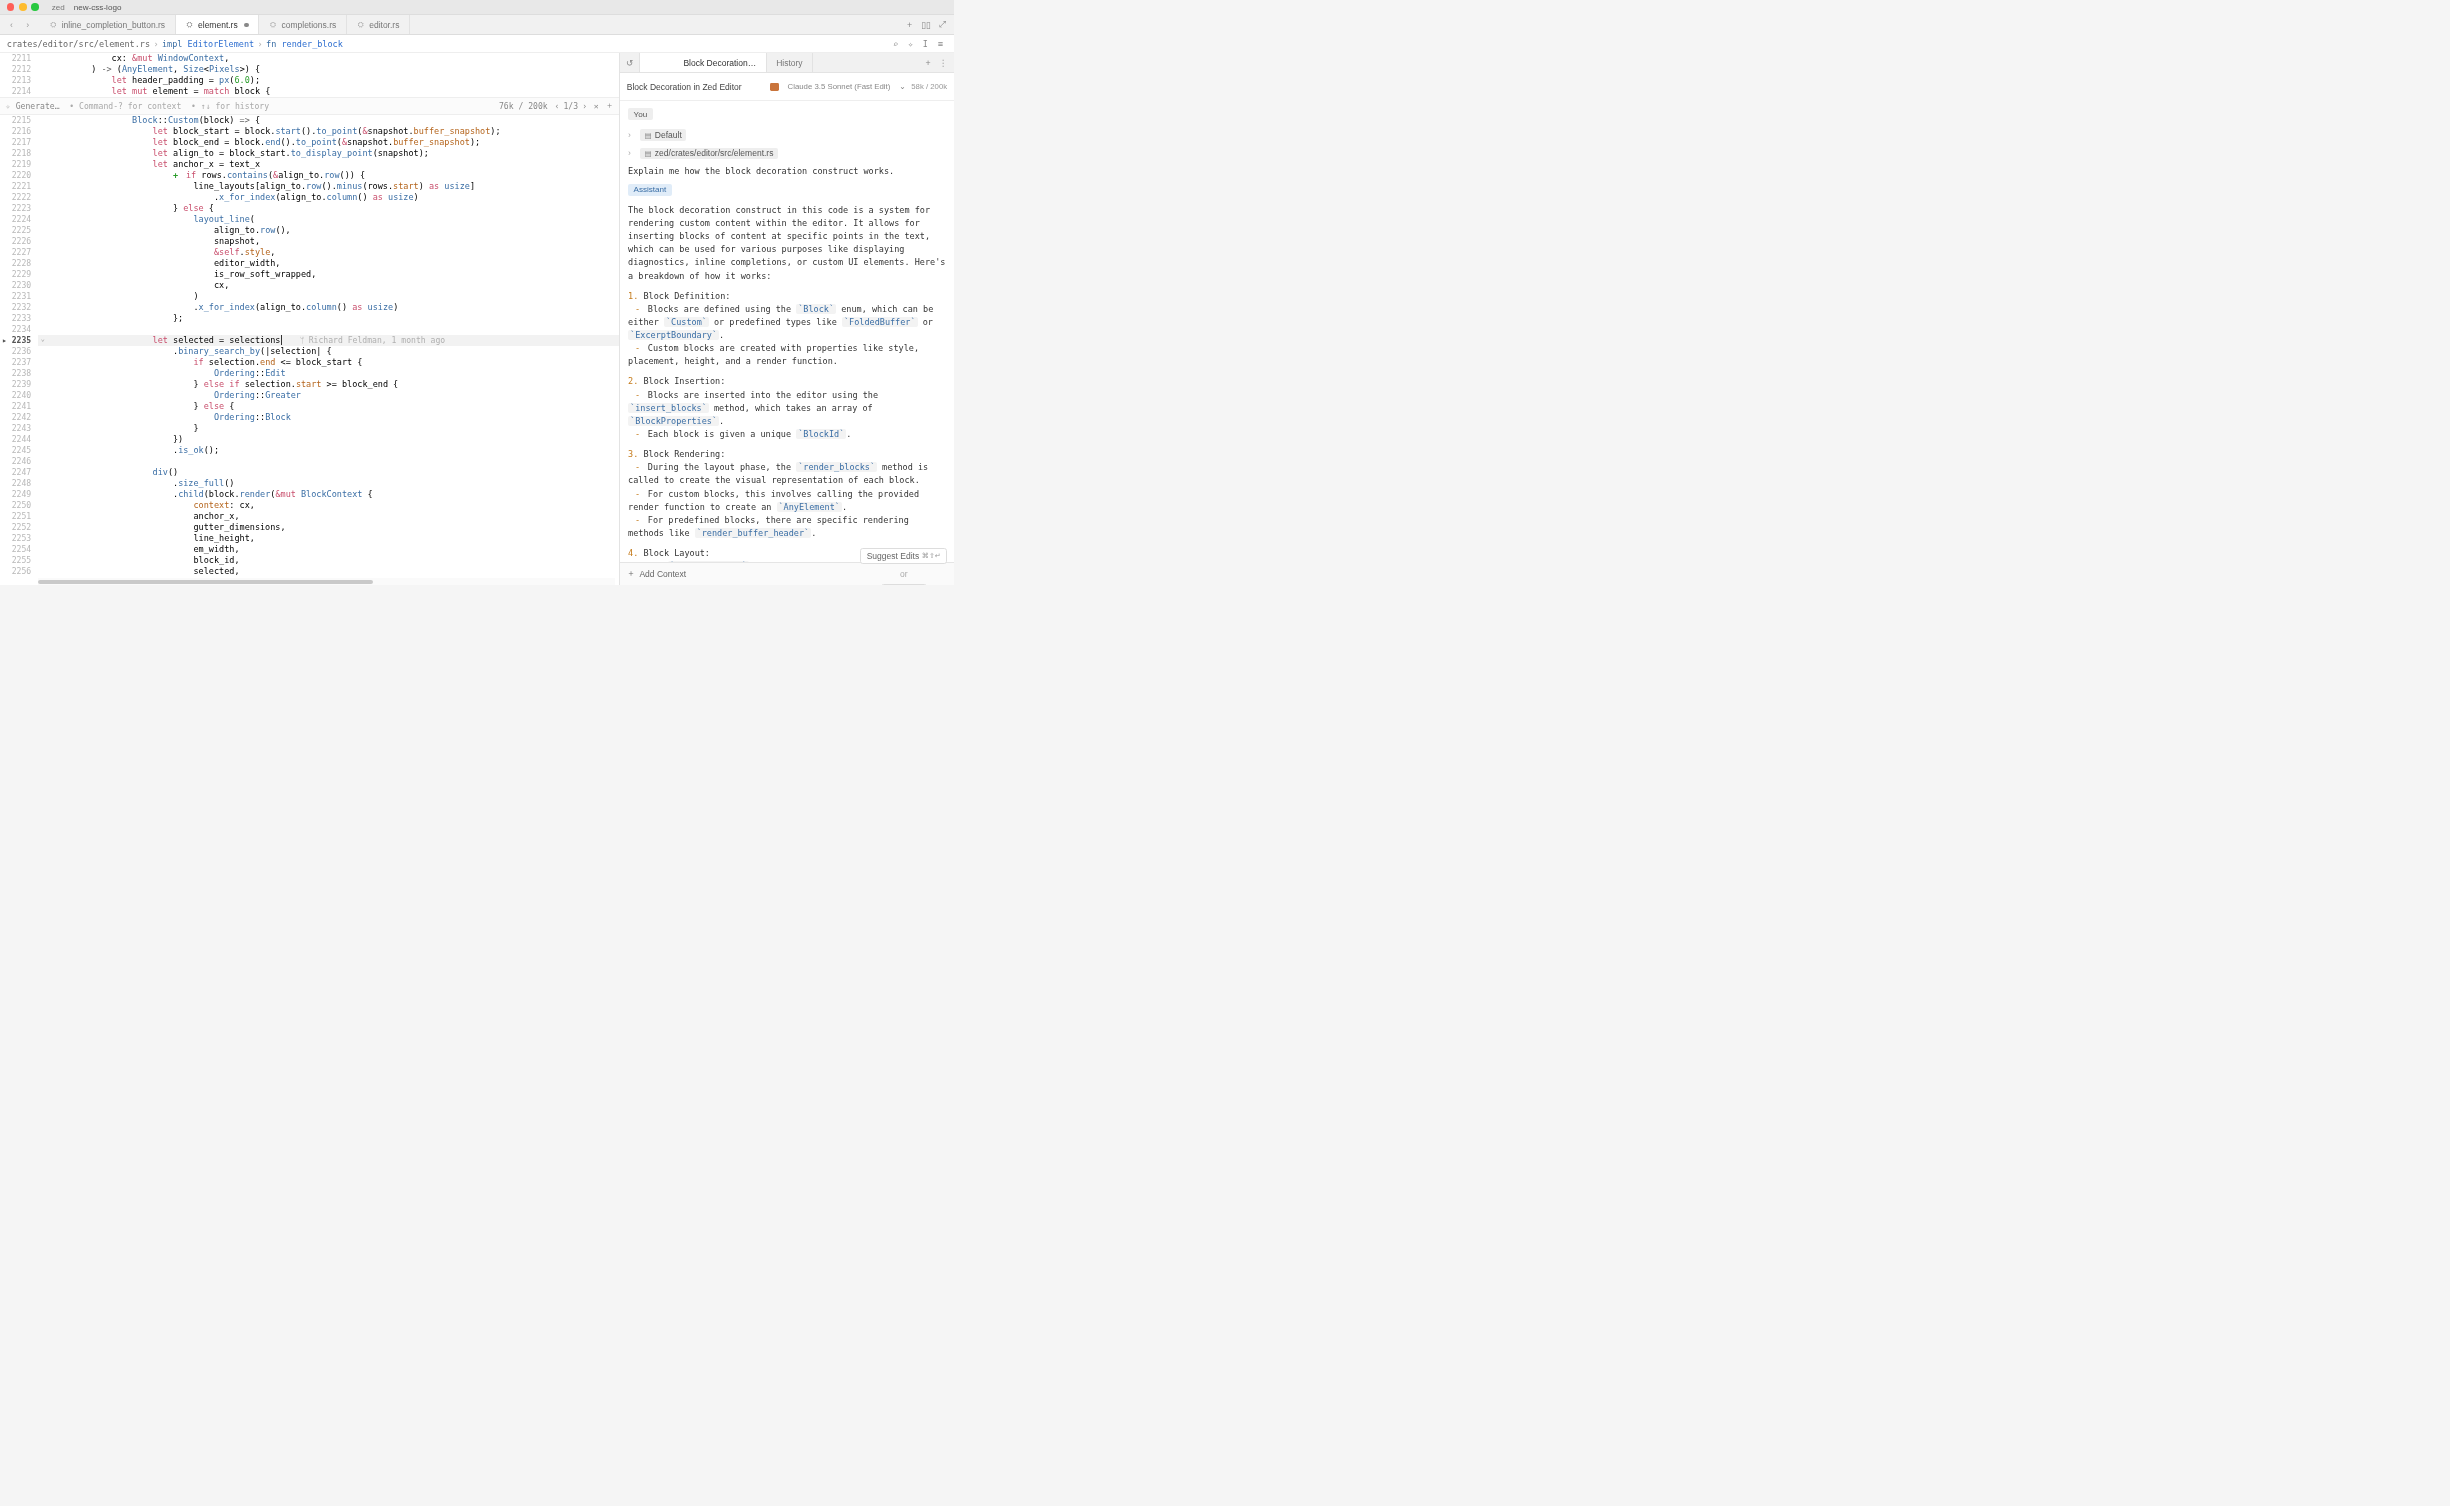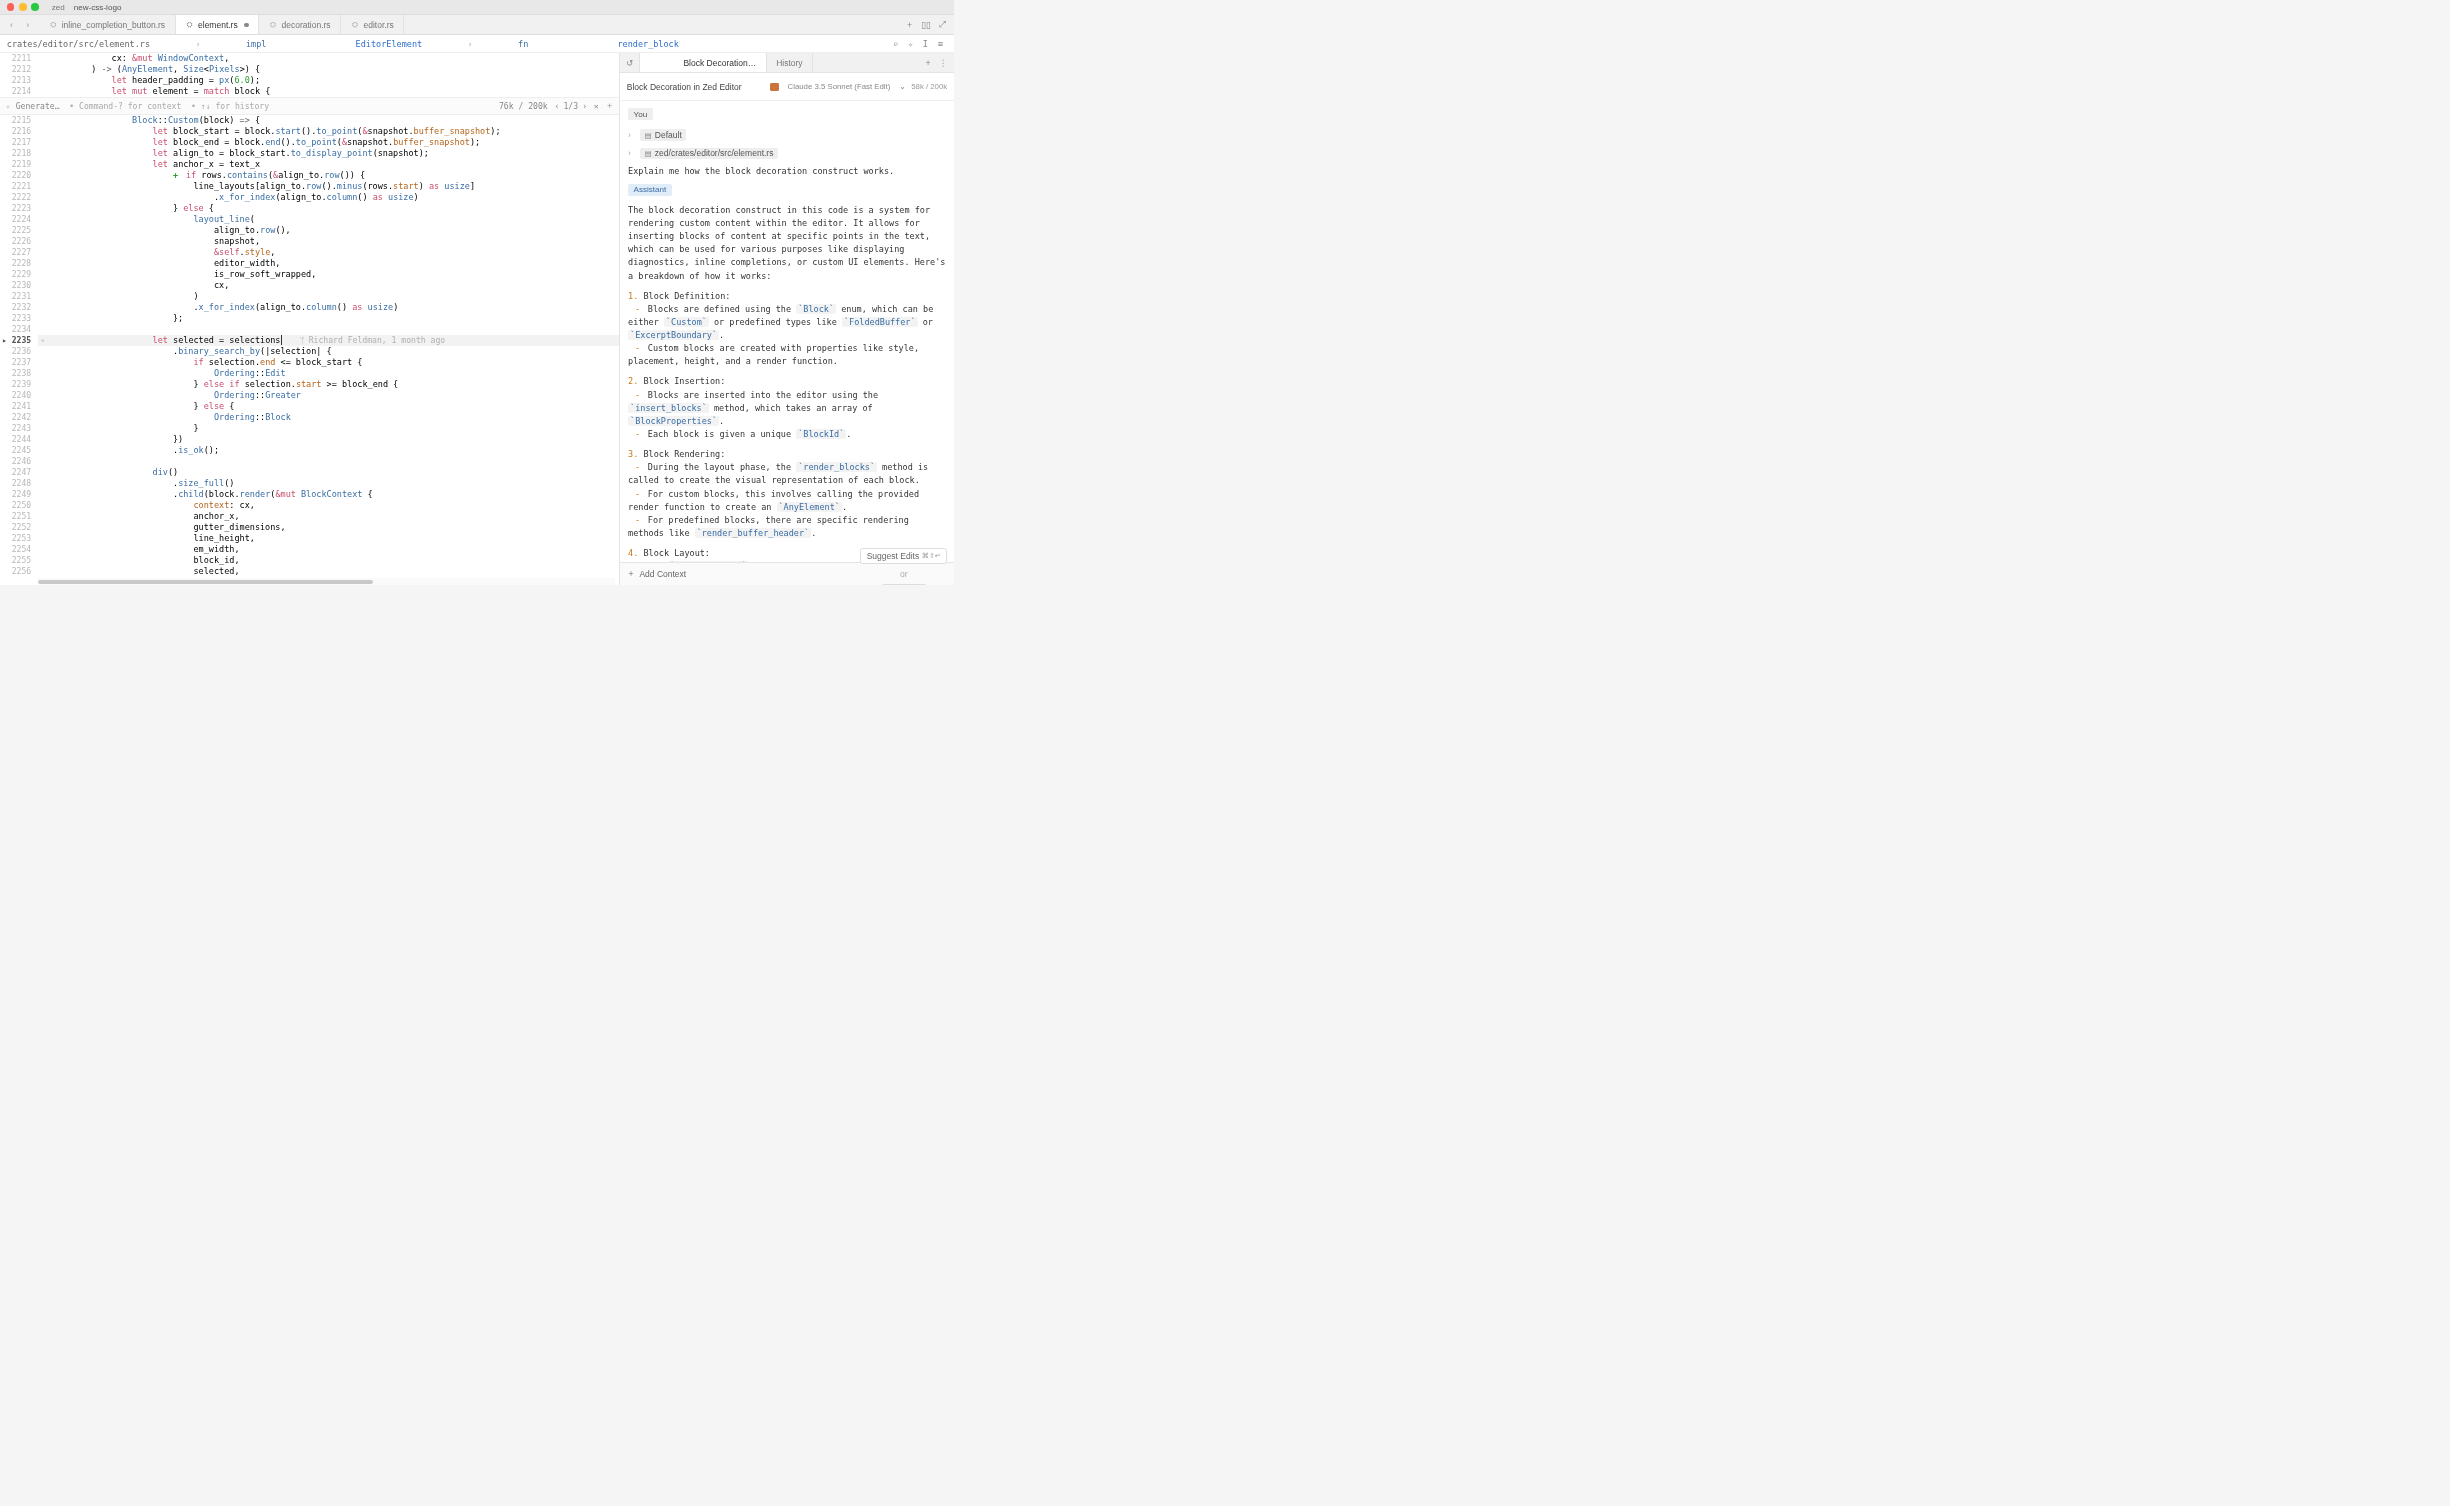--- a/index.html
+++ b/index.html
@@ -56,21 +56,20 @@
 
 
 .pathbar {
   height: 17.6px;
   background: #fff;
   border-bottom: 0.7px solid #eee;
   display: flex; align-items: center;
   padding: 0 6.8px;
   font-size: 8.5px;
   color: #666;
-  gap: 42px;
 }
 .pathbar .sep { margin: 0 3.4px; color:#aaa; }
 .pathbar .kw-impl { color: #3a6ea5; }
 .pathbar .kw-fn   { color: #3a6ea5; }
 .pathbar .sym     { color: #2f6fd0; }
 .pathbar .tools { margin-left:auto; display:flex; gap:1.4px; color:#888; }
 .pathbar .tools span { width:13.6px; text-align:center; cursor:pointer; }
 
 
 .split { display:flex; height: calc(100% - 15px - 20.4px - 17.6px); }
@@ -196,21 +195,21 @@
         <span class="ico">⛭</span>
         <span>inline_completion_button.rs</span>
       </div>
       <div class="tab active modified">
         <span class="ico">⛭</span>
         <span>element.rs</span>
         <span class="dirty"></span>
       </div>
       <div class="tab">
         <span class="ico">⛭</span>
-        <span>decoration.rs</span>
+        <span>completions.rs</span>
       </div>
       <div class="tab">
         <span class="ico">⛭</span>
         <span>editor.rs</span>
       </div>
     </div>
   <div class="spacer"></div>
   <div class="actions">
     <span>+</span>
     <span>▯▯</span>

